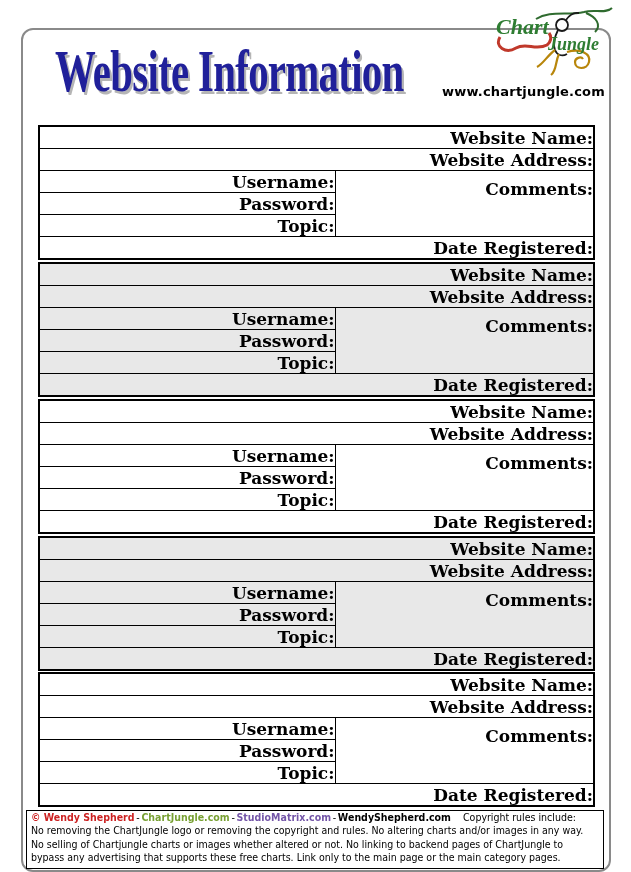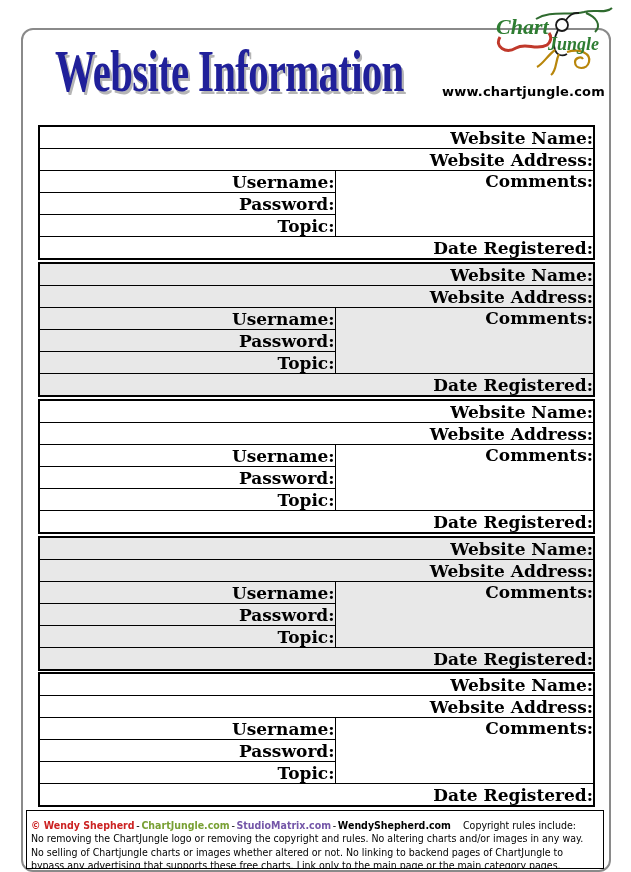--- a/index.html
+++ b/index.html
@@ -31,28 +31,28 @@
   table.entry{
     position:absolute;left:38px;width:555px;
     border-collapse:collapse;table-layout:fixed;
     border:2px solid #000;background:#fff;
   }
   table.entry td{
     border:1px solid #000;height:21px;padding:0 0 0 4px;
     font-family:"DejaVu Serif",serif;font-weight:bold;font-size:17px;
     color:#000;vertical-align:middle;line-height:20px;white-space:nowrap;overflow:hidden;text-align:right;
   }
-  table.entry td.comments{vertical-align:top;padding-top:0;}
+  table.entry td.comments{vertical-align:top;padding-top:8px;}
   table.entry.shaded, table.entry.shaded td{background:#e8e8e8;}
   .b1{top:125px}.b2{top:262px}.b3{top:399px}.b4{top:536px}.b5{top:672px}
   
   .footer{
     position:absolute;left:26px;top:810px;width:578px;height:59px;
     box-sizing:border-box;border:1px solid #000;background:#fff;
-    padding:8px 0 0 4px;font-size:11px;line-height:13.3px;color:#000;
+    padding:0 0 0 4px;font-size:11px;line-height:13.3px;color:#000;
     overflow:hidden;
   }
   .fline{white-space:nowrap;transform:scaleX(0.86);transform-origin:left top;}
   .credit{font-weight:bold;}
   .c-red{color:#cc2222;}
   .c-green{color:#78a033;}
   .c-purple{color:#7456a8;}
   .sep{margin:0 2px;font-weight:normal;color:#000;}
   .rules-heading{margin-left:14px;}
 </style>

